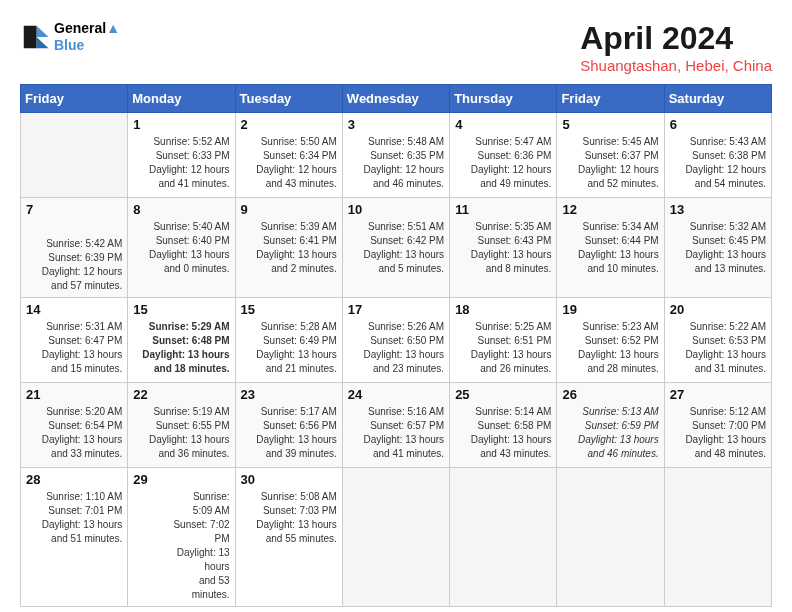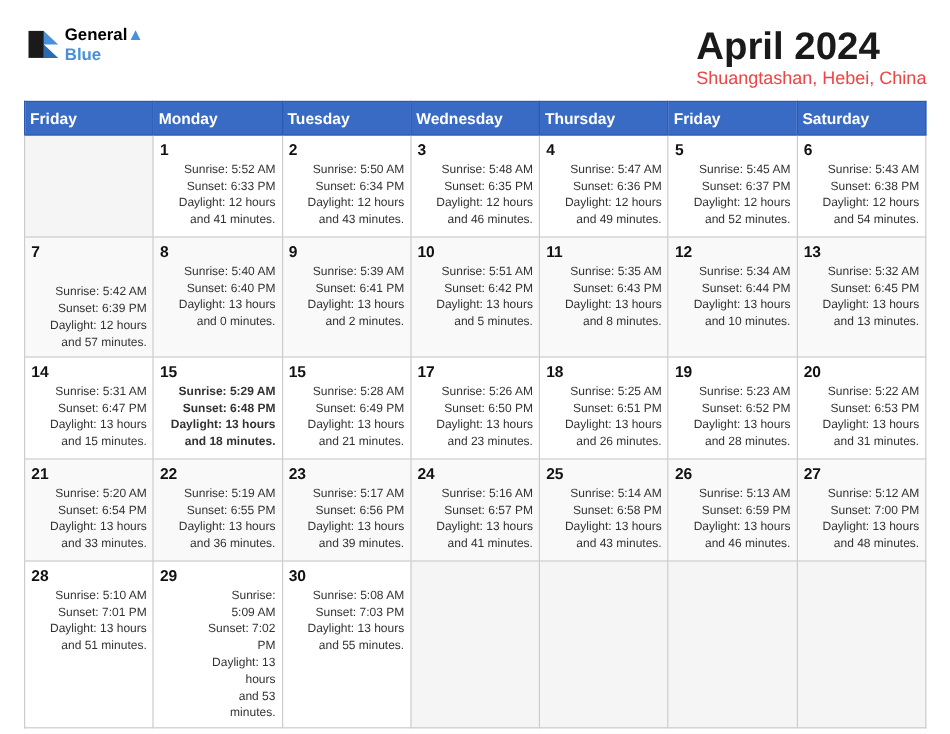--- a/index.html
+++ b/index.html
@@ -294,37 +294,37 @@
         </td>
         <td>
           <div class="day-num">25</div>
           <div class="day-info" style="white-space: pre-line;">Sunrise: 5:14 AM
 Sunset: 6:58 PM
 Daylight: 13 hours
 and 43 minutes.</div>
         </td>
         <td>
           <div class="day-num">26</div>
-          <div class="day-info" style="white-space: pre-line;">Sunrise: 5:13 AM
+          <div class="day-info" style="white-space: pre-line; font-style: italic;">Sunrise: 5:13 AM
 Sunset: 6:59 PM
 Daylight: 13 hours
 and 46 minutes.</div>
         </td>
         <td>
           <div class="day-num">27</div>
           <div class="day-info" style="white-space: pre-line;">Sunrise: 5:12 AM
 Sunset: 7:00 PM
 Daylight: 13 hours
 and 48 minutes.</div>
         </td>
       </tr>
       <tr class="week-row">
         <td>
           <div class="day-num">28</div>
-          <div class="day-info" style="white-space: pre-line;">Sunrise: 5:10 AM
+          <div class="day-info" style="white-space: pre-line;">Sunrise: 1:10 AM
 Sunset: 7:01 PM
 Daylight: 13 hours
 and 51 minutes.</div>
         </td>
         <td>
           <div class="day-num">29</div>
           <div class="day-info" style="white-space: pre-line; margin-left: 40px;">Sunrise: 5:09 AM
 Sunset: 7:02 PM
 Daylight: 13 hours
 and 53 minutes.</div>

